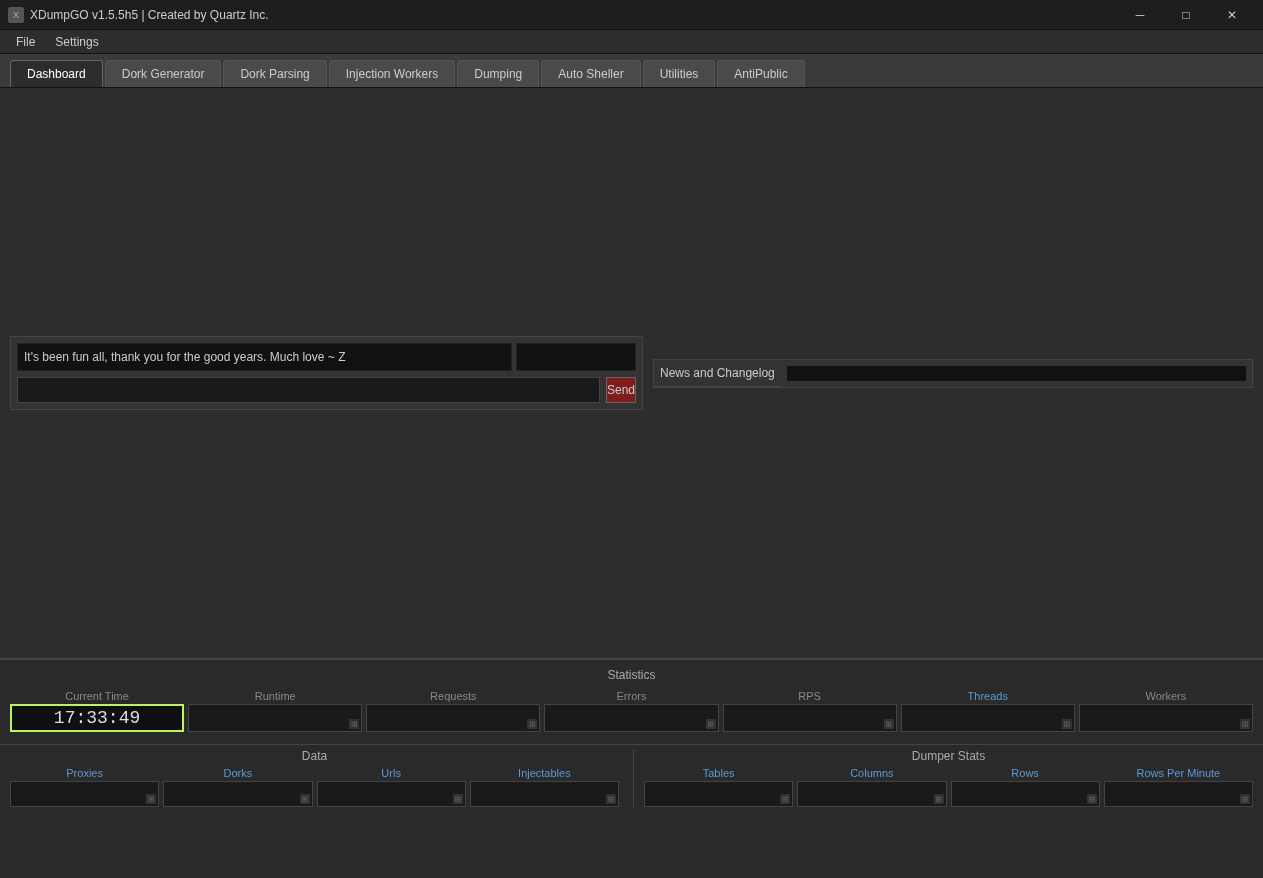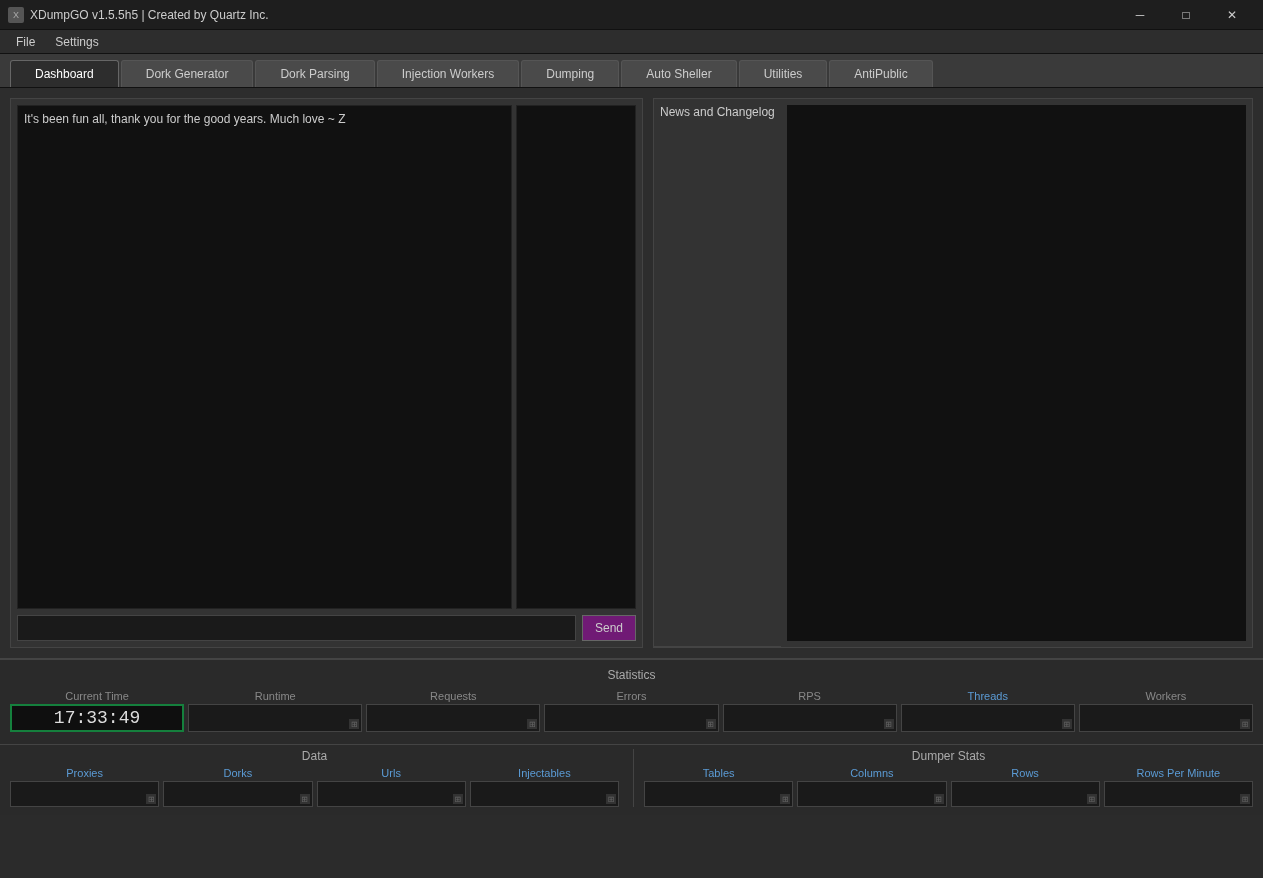--- a/index.html
+++ b/index.html
@@ -73,21 +73,21 @@
     
     .tab-bar {
       background: #3a3a3a;
       height: 34px;
       display: flex;
       align-items: flex-end;
       padding: 0 10px;
       border-bottom: 1px solid #111;
     }
     .tab {
-      padding: 6px 24px;
+      padding: 6px 16px;
       background: #4a4a4a;
       border: 1px solid #555;
       border-bottom: none;
       color: #ccc;
       cursor: pointer;
       font-size: 12px;
       margin-right: 2px;
       border-radius: 3px 3px 0 0;
     }
     .tab.active {
@@ -96,20 +96,21 @@
       border-color: #666;
     }
 
     
     .main-content {
       background: #2d2d2d;
       padding: 10px;
       height: calc(878px - 30px - 24px - 34px - 220px);
       display: flex;
       gap: 10px;
+      align-items: center;
     }
 
     
     .left-panel {
       flex: 1;
       display: flex;
       flex-direction: column;
       gap: 6px;
       background: #333;
       padding: 6px;
@@ -142,24 +143,24 @@
     .chat-input {
       flex: 1;
       background: #1a1a1a;
       border: 1px solid #444;
       color: #ccc;
       padding: 4px 6px;
       font-size: 12px;
       height: 26px;
     }
     .send-btn {
-      background: #701a75;
+      background: #7f1d1d;
       border: 1px solid #666;
       color: #ccc;
-      padding: 4px 12px;
+      padding: 4px 0;
       cursor: pointer;
       font-size: 12px;
       height: 26px;
     }
 
     
     .right-panel {
       width: 600px;
       background: #333;
       border: 1px solid #444;
@@ -220,21 +221,21 @@
       justify-content: center;
       font-size: 11px;
       color: #888;
       position: relative;
     }
     .stat-value-box.digital {
       font-family: 'Courier New', monospace;
       font-size: 18px;
       color: #ddd;
       background: #0f0f0f;
-      border: 2px solid #15803d;
+      border: 2px solid #bef264;
     }
     .stat-value-box .corner-icon {
       position: absolute;
       right: 2px;
       bottom: 2px;
       width: 10px;
       height: 10px;
       background: #333;
       font-size: 8px;
       display: flex; align-items: center; justify-content: center;

